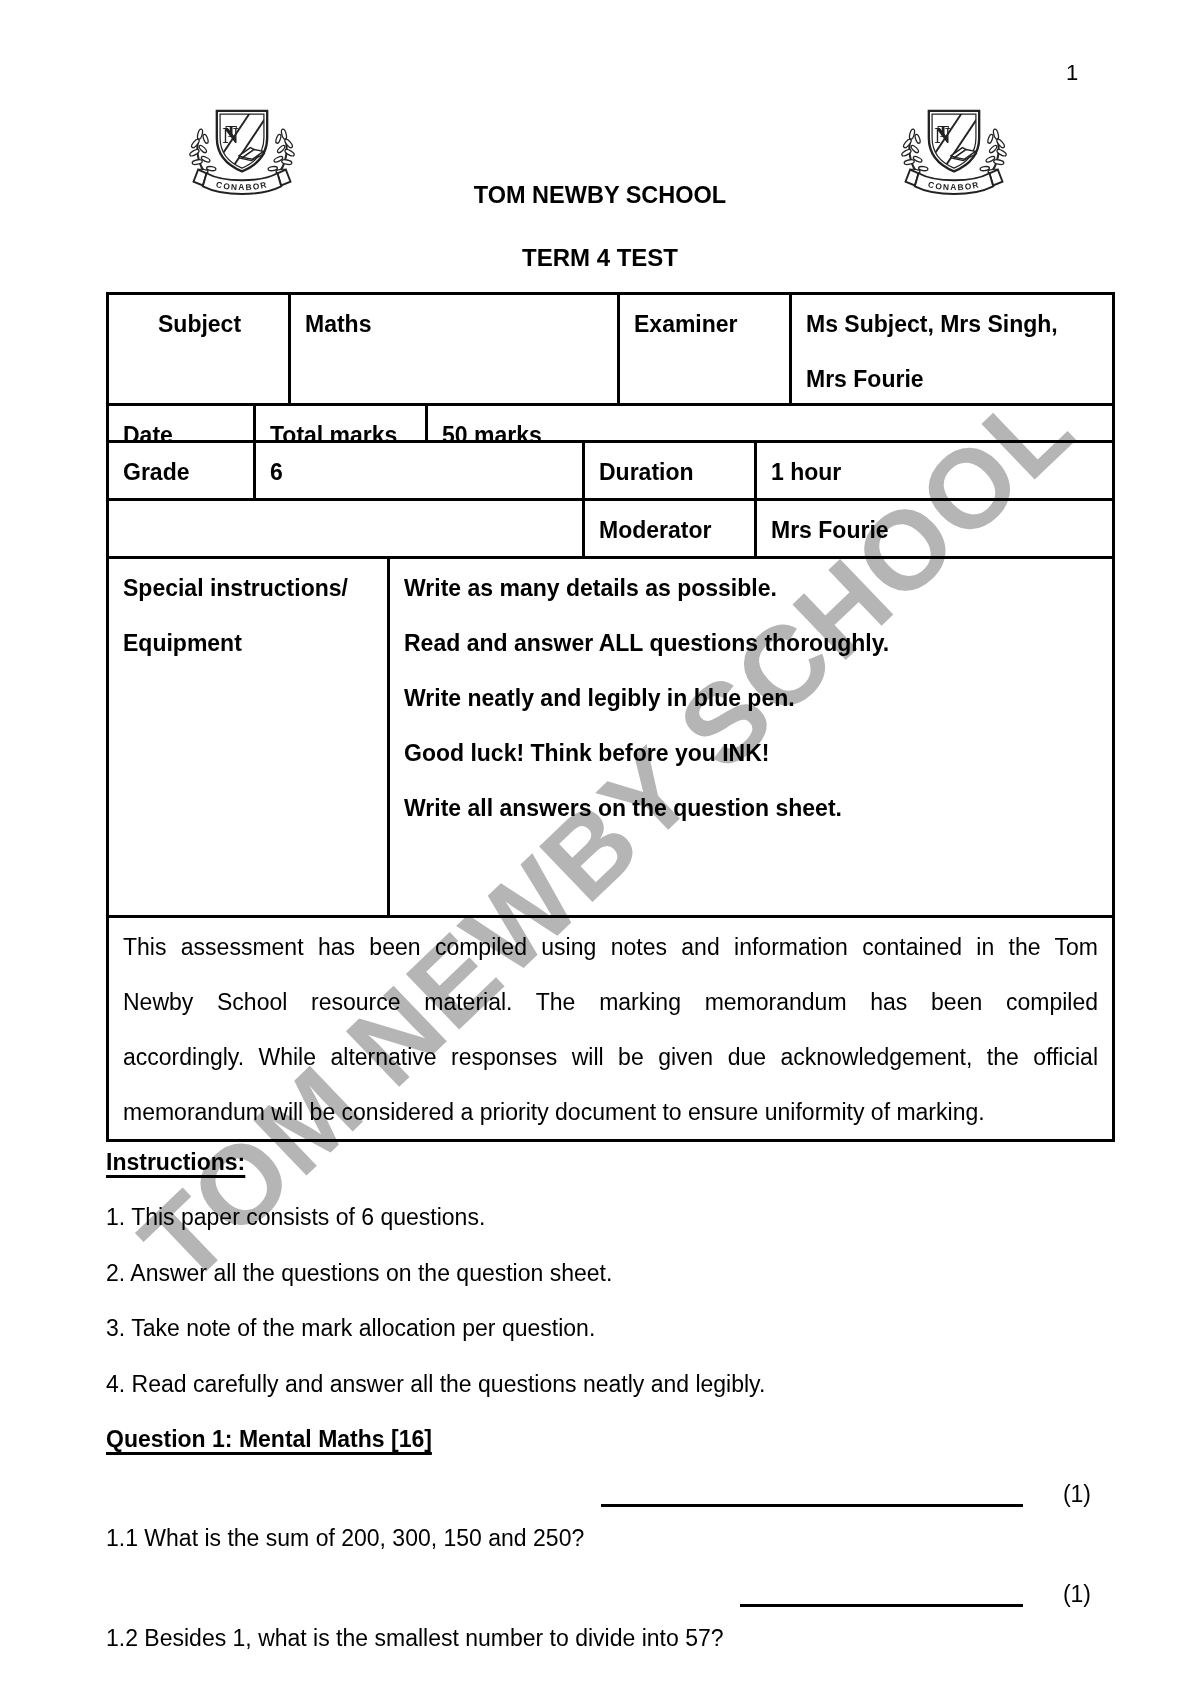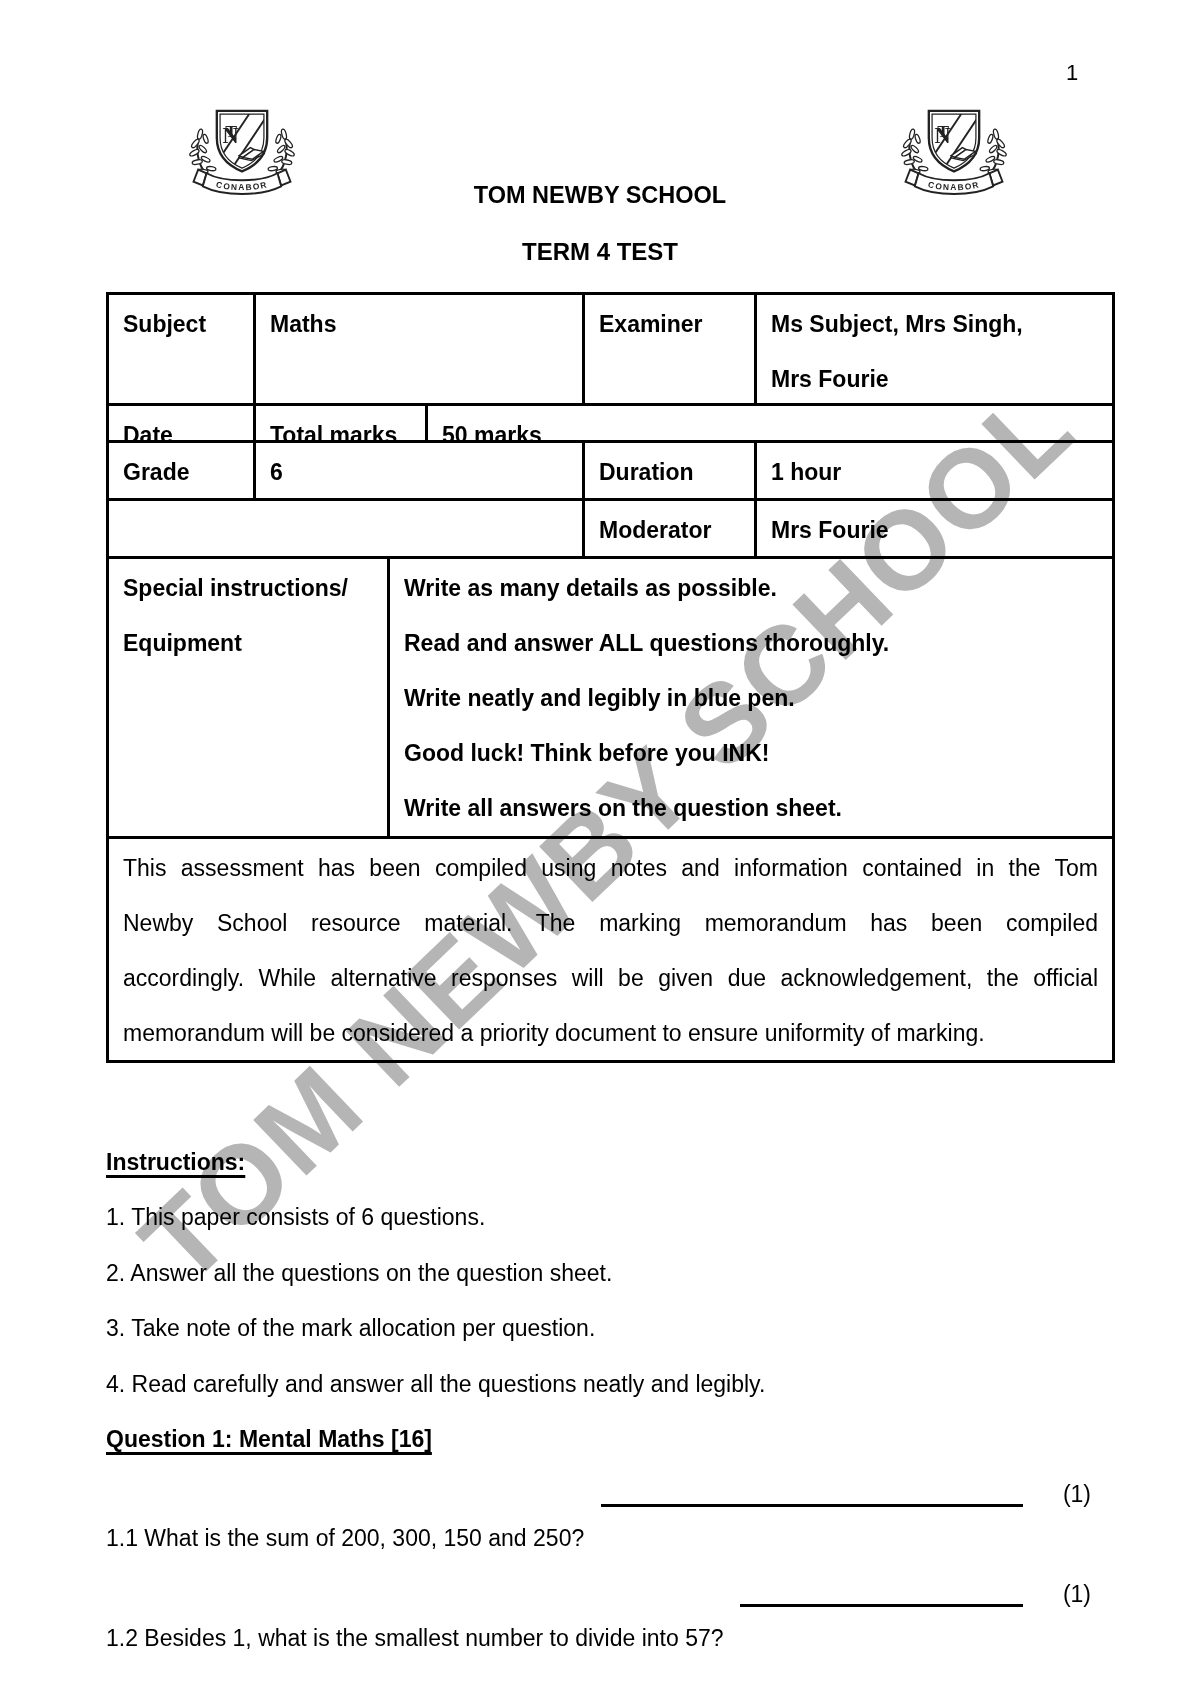--- a/index.html
+++ b/index.html
@@ -20,38 +20,38 @@
     font-weight:bold;
     letter-spacing:2px;
     color:#b5b5b5;
     white-space:nowrap;
     z-index:0;
     user-select:none;
   }
   .layer{position:absolute;z-index:1;}
   .page-number{left:1066px;top:60px;font-size:22px;}
   .school-name{left:0;top:182px;width:1200px;text-align:center;font-size:23.5px;font-weight:bold;}
-  .test-title{left:0;top:238px;width:1200px;text-align:center;font-size:24px;font-weight:bold;}
+  .test-title{left:0;top:244px;width:1200px;text-align:center;font-size:24px;font-weight:bold;}
   .crest{position:absolute;z-index:1;width:112px;height:97px;}
   .crest-left{left:186px;top:108px;}
   .crest-right{left:898px;top:108px;}
 
   
   .info-table{
     left:106px;top:292px;width:1009px;
     border:3px solid #000;
     box-sizing:border-box;
     font-size:23px;
   }
   .t-row{display:flex;border-top:3px solid #000;box-sizing:border-box;}
-  .t-row:first-child{border-top:none;}
+  .t-row:first-child{border-top:none;margin-left:35px;}
   .t-cell{border-left:3px solid #000;padding:13px 14px 0;box-sizing:border-box;overflow:hidden;}
   .t-cell:first-child{border-left:none;}
   .t-cell p{margin:0 0 23px;line-height:32px;}
-  .r1{height:108px}.r2{height:37px}.r3{height:58px}.r4{height:58px}.r5{height:280px}.r6{height:224px}
+  .r1{height:108px}.r2{height:37px}.r3{height:58px}.r4{height:58px}.r5{height:359px}.r6{height:224px}
   .c1{flex:0 0 144px}.c2{flex:0 0 329px}.c3{flex:0 0 172px}.c4{flex:1}
   .c12{flex:0 0 473px}
   .cA{flex:0 0 278px}.cB{flex:1}
   .bold{font-weight:bold;}
   .just{text-align:justify;text-align-last:justify;}
 
   
   .body-block{
     left:106px;top:1146px;width:985px;
     font-size:23px;

